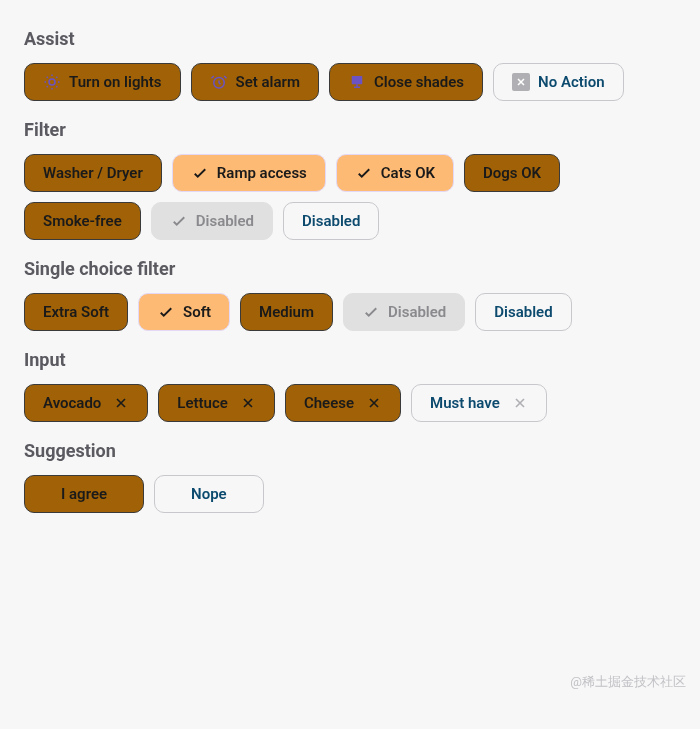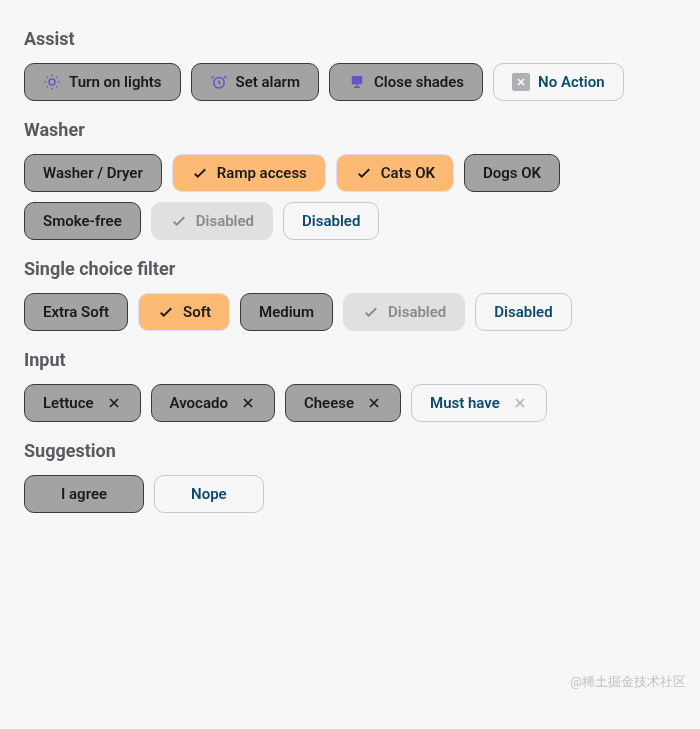--- a/index.html
+++ b/index.html
@@ -23,21 +23,21 @@
       gap: 10px;
       margin-bottom: 18px;
     }
     .chip {
       display: inline-flex;
       align-items: center;
       gap: 8px;
       padding: 9px 18px;
       border: 1.5px solid #3a3a3a;
       border-radius: 10px;
-      background: #a3a3a3;
+      background: #a16207;
       font-size: 15px;
       font-weight: 600;
       color: #1a1a1a;
       cursor: pointer;
       white-space: nowrap;
     }
     .chip.selected {
       background: #fdba74;
       border-color: #e3d9f7;
     }
@@ -129,21 +129,21 @@
   <div class="chip disabled-outline">
     <span class="box-icon">
       <svg viewBox="0 0 24 24" stroke="#fff" stroke-width="3">
           <path d="M6 6l12 12M18 6L6 18"></path>
         </svg>
     </span>
     <span>No Action</span>
   </div>
 </div>
 
-<div class="section-title">Washer</div>
+<div class="section-title">Filter</div>
 <div class="chip-row">
   <div class="chip">
       <span>Washer / Dryer</span>
     </div>
   <div class="chip selected">
     <span class="icon">
         <svg viewBox="0 0 24 24" fill="none" stroke="#1a1a1a" stroke-width="2.5">
           <path d="M5 13l4 4L19 7"></path>
         </svg>
       </span>
@@ -201,29 +201,29 @@
     <span>Disabled</span>
   </div>
   <div class="chip disabled-outline">
       <span>Disabled</span>
     </div>
 </div>
 
 <div class="section-title">Input</div>
 <div class="chip-row">
   <div class="chip">
+    <span>Avocado</span>
+    <span class="close">
+        <svg viewBox="0 0 24 24" stroke="#1a1a1a" stroke-width="2.5">
+          <path d="M6 6l12 12M18 6L6 18"></path>
+        </svg>
+      </span>
+  </div>
+  <div class="chip">
     <span>Lettuce</span>
-    <span class="close">
-        <svg viewBox="0 0 24 24" stroke="#1a1a1a" stroke-width="2.5">
-          <path d="M6 6l12 12M18 6L6 18"></path>
-        </svg>
-      </span>
-  </div>
-  <div class="chip">
-    <span>Avocado</span>
     <span class="close">
         <svg viewBox="0 0 24 24" stroke="#1a1a1a" stroke-width="2.5">
           <path d="M6 6l12 12M18 6L6 18"></path>
         </svg>
       </span>
   </div>
   <div class="chip">
     <span>Cheese</span>
     <span class="close">
         <svg viewBox="0 0 24 24" stroke="#1a1a1a" stroke-width="2.5">

